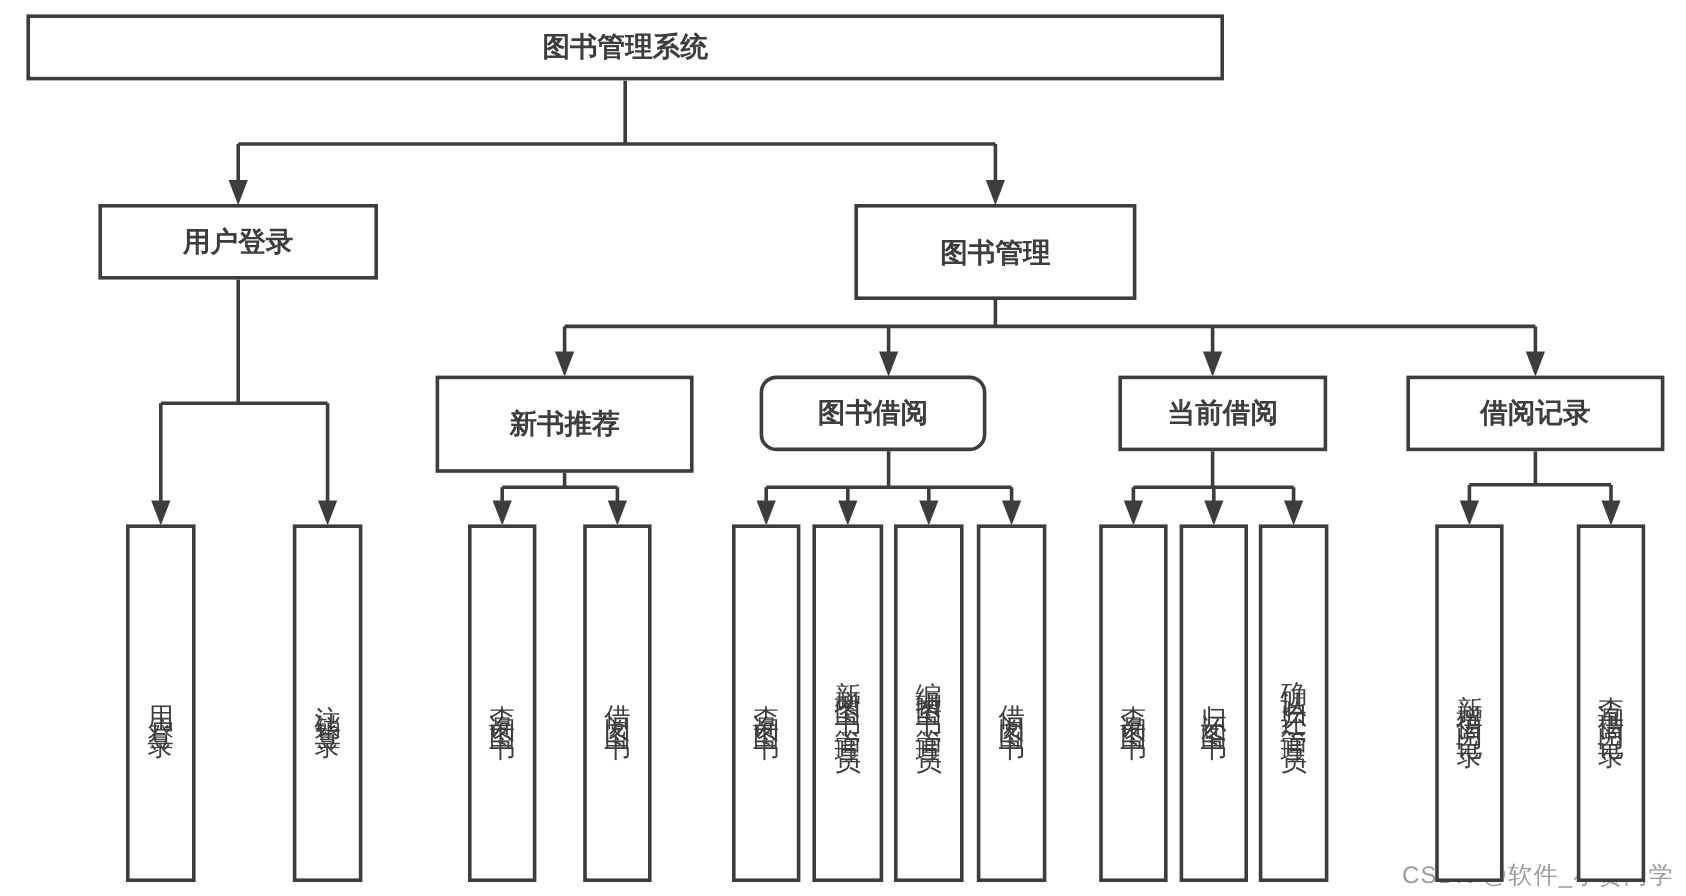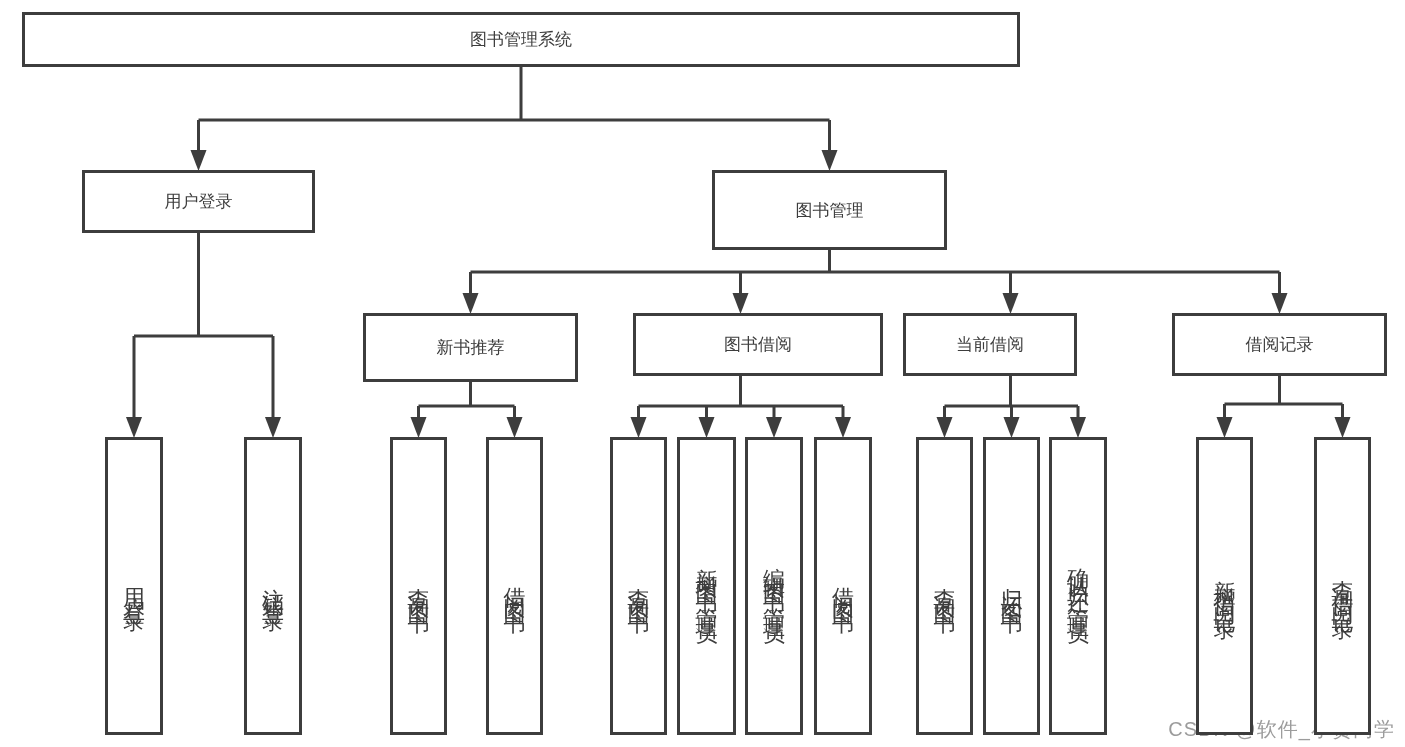--- a/index.html
+++ b/index.html
@@ -23,22 +23,23 @@
     position:absolute;
     box-sizing:border-box;
     background:#ffffff;
     border:3px solid #3d3d3d;
     display:flex;
     align-items:center;
     justify-content:center;
     color:#3d3d3d;
   }
   .node.horizontal .node-label{
-    font-size:17px;
+    font-size:23px;
     white-space:nowrap;
+    font-weight:bold;
   }
   .node.vertical .node-label{
     writing-mode:vertical-rl;
     text-orientation:mixed;
     font-size:22px;
     letter-spacing:8px;
     line-height:1;
     white-space:nowrap;
   }
   .watermark{
@@ -81,27 +82,27 @@
   <span class="watermark">CSDN @软件_小贺同学</span>
 <div class="node horizontal" style="left: 22px; top: 12px; width: 998px; height: 55px;">
       <span class="node-label">图书管理系统</span>
     </div>
     <div class="node horizontal" style="left: 82px; top: 170px; width: 233px; height: 63px;">
       <span class="node-label">用户登录</span>
     </div>
     <div class="node horizontal" style="left: 712px; top: 170px; width: 235px; height: 80px;">
       <span class="node-label">图书管理</span>
     </div>
-    <div class="node horizontal" style="left: 363px; top: 313px; width: 215px; height: 69px;">
+    <div class="node horizontal" style="left: 363px; top: 313px; width: 215px; height: 81px;">
       <span class="node-label">新书推荐</span>
     </div>
-    <div class="node horizontal" style="left: 633px; top: 313px; width: 250px; height: 63px;">
+    <div class="node horizontal" style="left: 633px; top: 313px; width: 189px; height: 63px; border-radius: 14px;">
       <span class="node-label">图书借阅</span>
     </div>
-    <div class="node horizontal" style="left: 903px; top: 313px; width: 174px; height: 63px;">
+    <div class="node horizontal" style="left: 932px; top: 313px; width: 174px; height: 63px;">
       <span class="node-label">当前借阅</span>
     </div>
     <div class="node horizontal" style="left: 1172px; top: 313px; width: 215px; height: 63px;">
       <span class="node-label">借阅记录</span>
     </div>
     <div class="node vertical" style="left: 105px; top: 437px; width: 58px; height: 298px;">
       <span class="node-label">用户登录</span>
     </div>
     <div class="node vertical" style="left: 244px; top: 437px; width: 58px; height: 298px;">
       <span class="node-label">注销登录</span>

